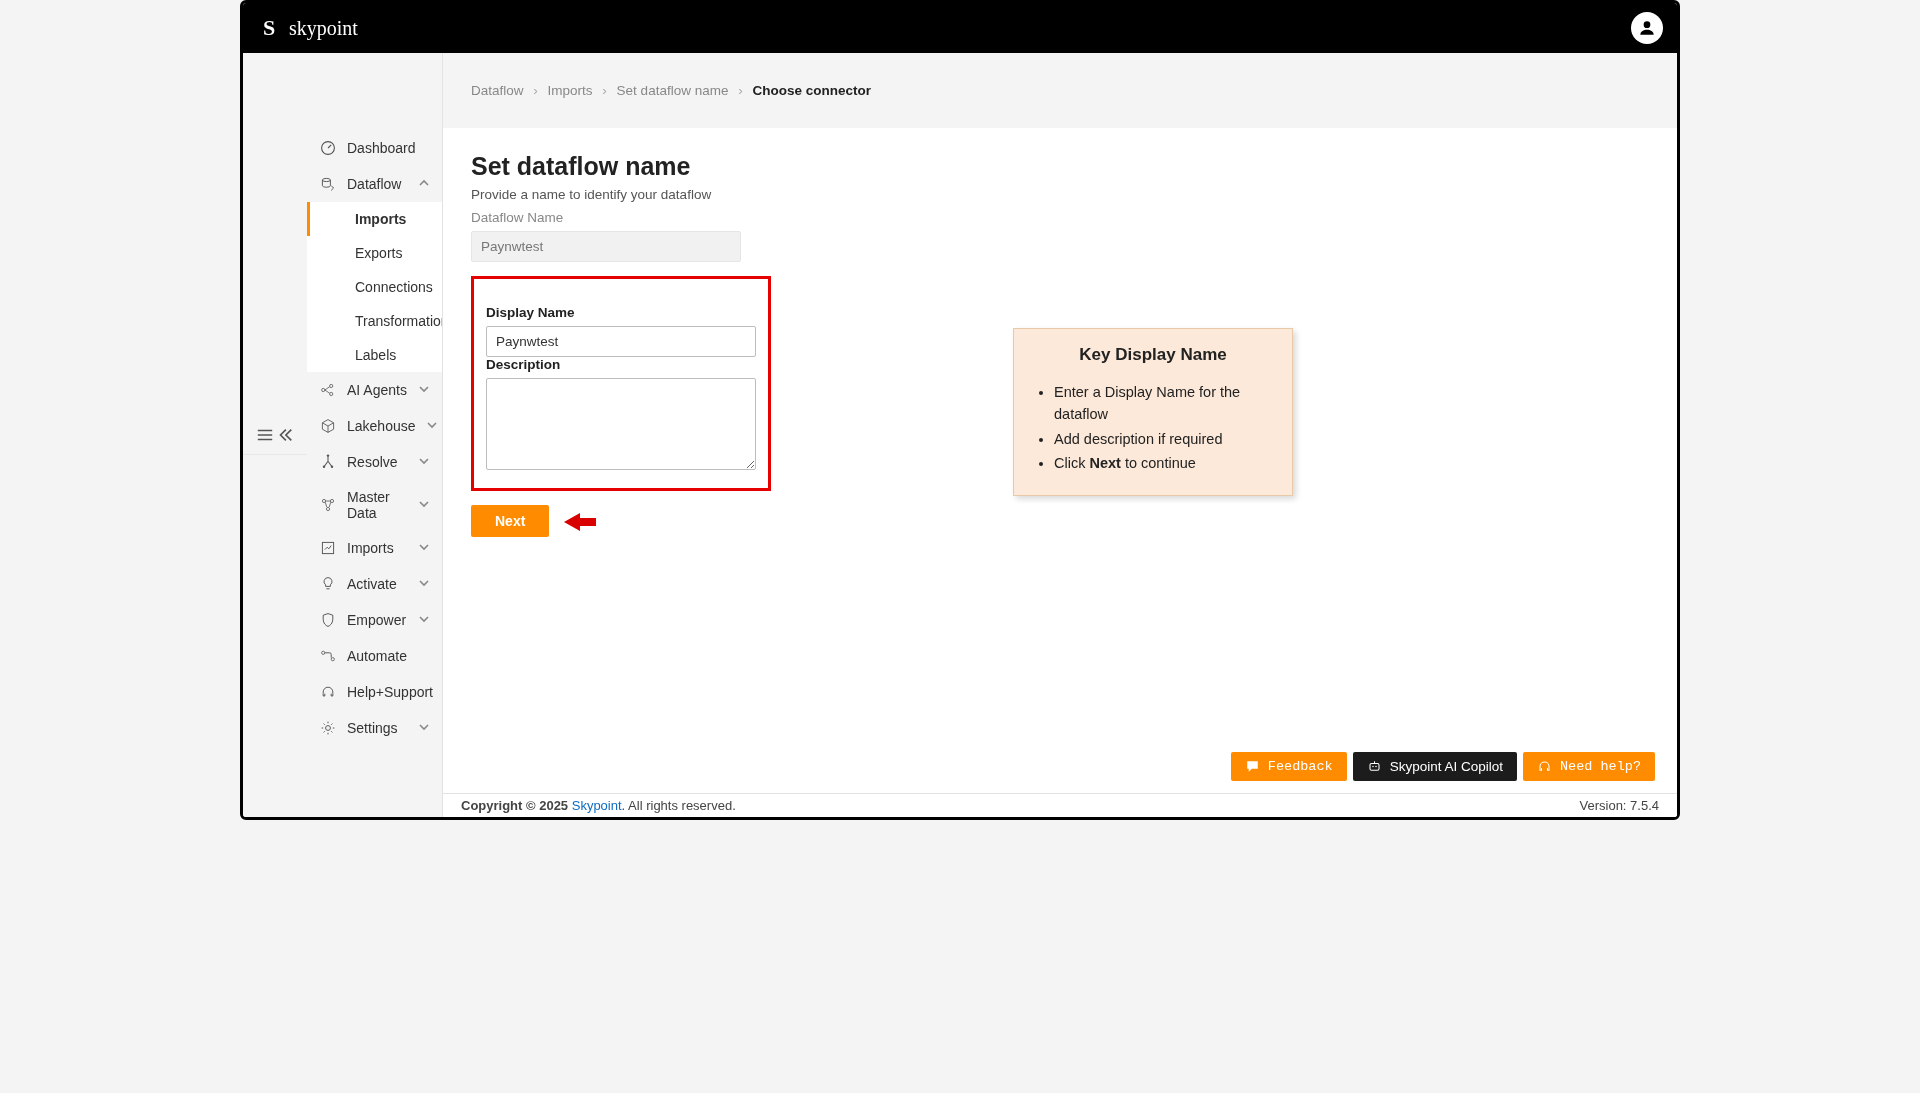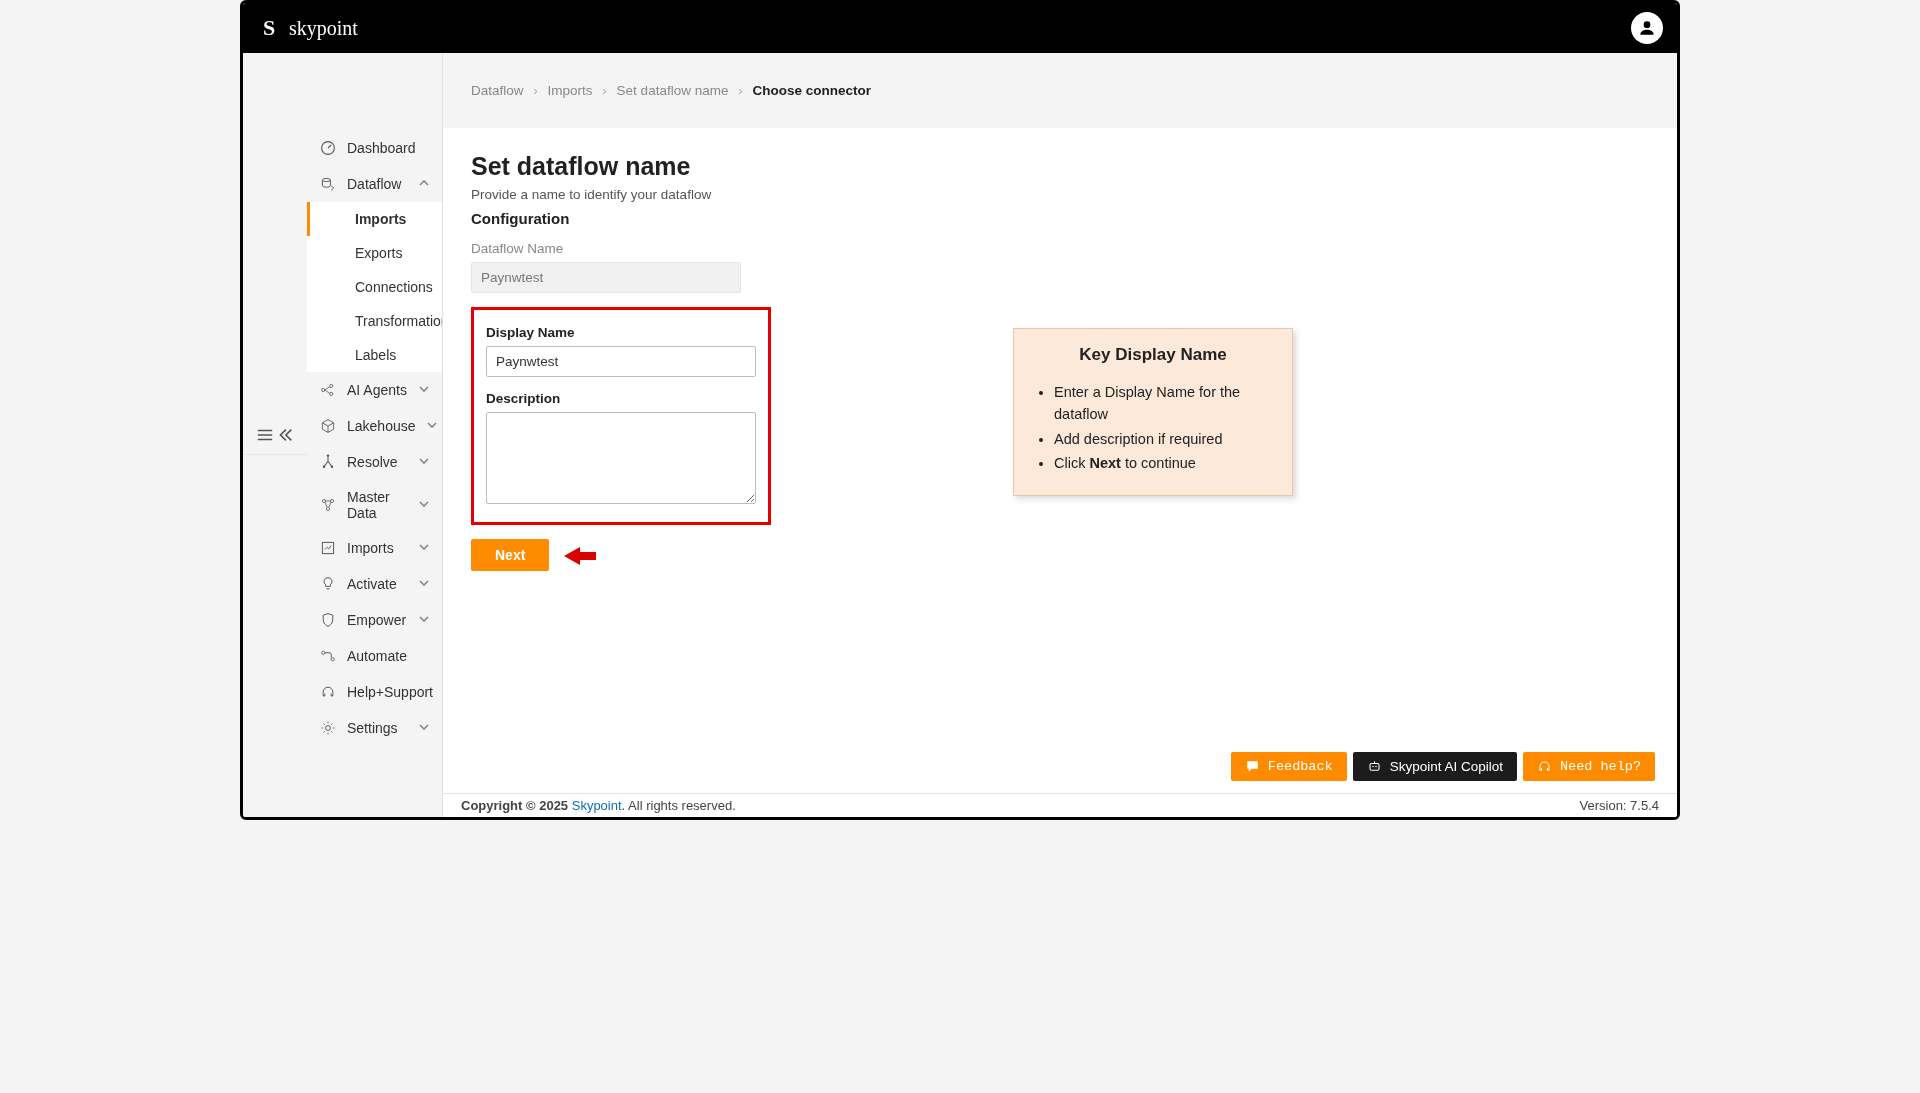--- a/index.html
+++ b/index.html
@@ -280,31 +280,30 @@
         <span>Imports</span>
         <span class="sep">›</span>
         <span>Set dataflow name</span>
         <span class="sep">›</span>
         <span class="bc-current">Choose connector</span>
       </div>
 
       <div class="content">
         <h1 class="page-title">Set dataflow name</h1>
         <div class="subhead">Provide a name to identify your dataflow</div>
-        <div class="section">Configuration</div>
 
         <div style="margin-bottom:6px;">
           <div class="field-label">Dataflow Name</div>
           <div class="ro-input">Paynwtest</div>
         </div>
 
         <div class="highlight-box">
-          <div class="field-label dark" style="margin-top:5px;">Display Name</div>
+          <div class="field-label dark" style="margin-top:16px;">Display Name</div>
           <input class="text-input" value="Paynwtest" style="">
-          <div class="field-label dark" style="margin-top:14px;">Description</div>
+          <div class="field-label dark" style="">Description</div>
           <textarea class="textarea" style=""></textarea>
         </div>
 
         <div>
           <button class="btn-next">Next</button>
           <span class="arrow-wrap">
             <svg width="32" height="22" viewBox="0 0 32 22">
                 <path d="M32 7h-16V2L0 11l16 9v-5h16z" fill="#d90000"></path>
               </svg>
           </span>

